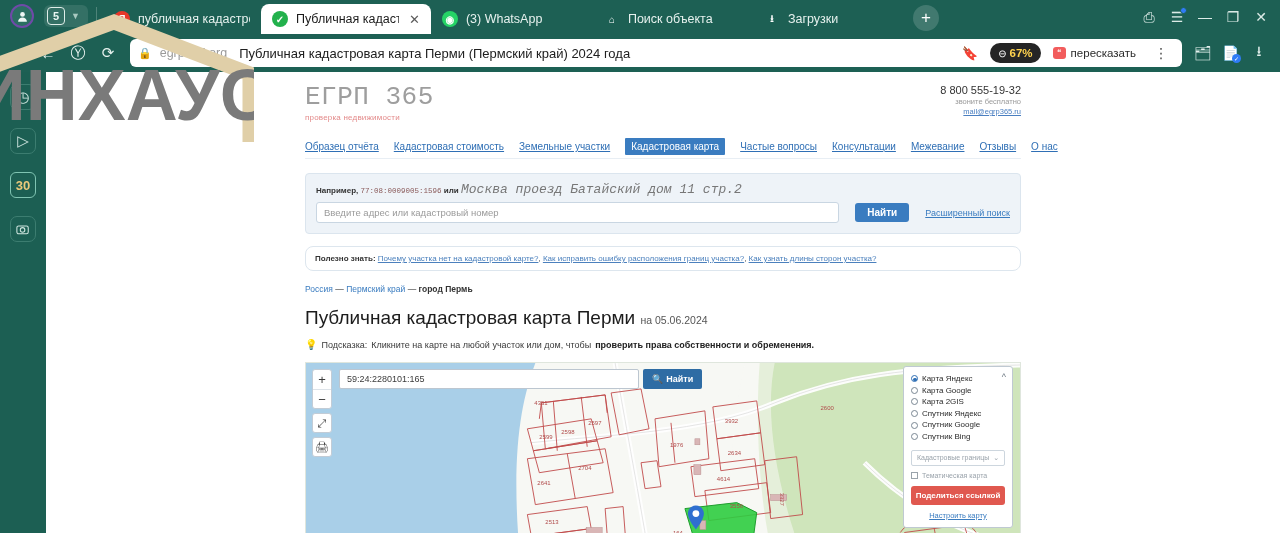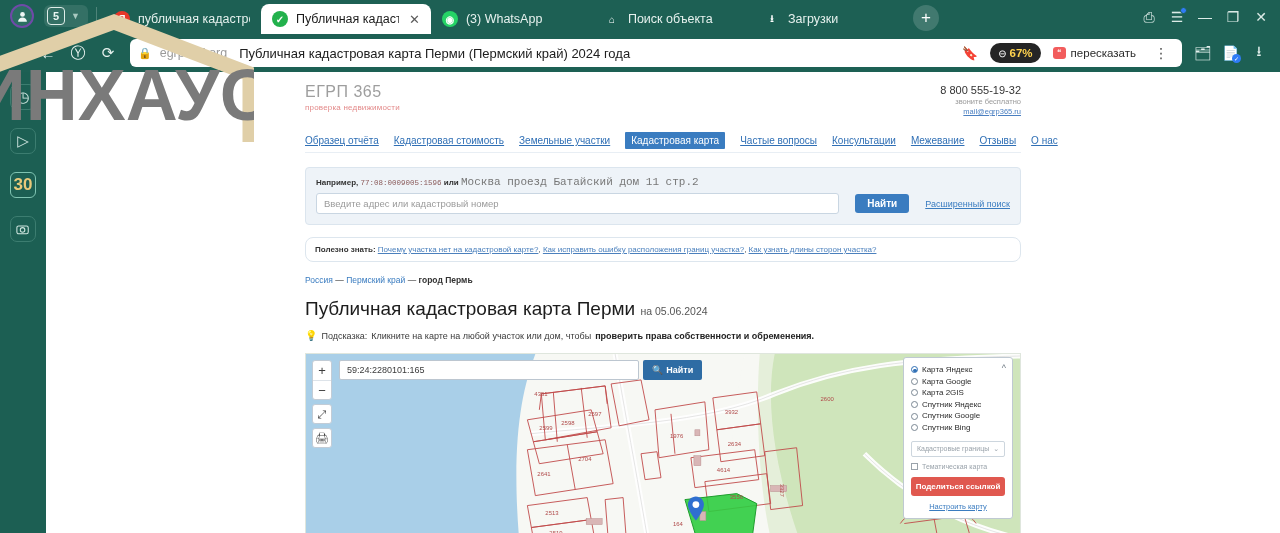--- a/index.html
+++ b/index.html
@@ -177,40 +177,40 @@
     z-index: 6;
   }
   .rico {
     width: 26px; height: 26px;
     display: flex; align-items: center; justify-content: center;
     color: #cfe6e0; font-size: 15px;
     border-radius: 6px;
   }
   .rico.badge {
     border: 1.5px solid #7fc4b2; color: #e9c97a;
-    font-size: 17px; font-weight: bold; border-radius: 6px;
+    font-size: 13px; font-weight: bold; border-radius: 6px;
   }
   .rico.boxed { border: 1.5px solid #3c7d70; border-radius: 7px; }
 
   
   .viewport {
     position: absolute; left: 46px; top: 72px;
     width: 1234px; height: 461px;
     background: #ffffff;
     overflow: hidden;
   }
   .page {
     position: relative;
     width: 1234px;
     padding-top: 6px;
   }
   .wrap { width: 716px; margin: 0 auto; }
 
   .site-head { display: flex; align-items: flex-start; justify-content: space-between; padding-top: 6px; }
-  .logo-t { color: #9e9e9e; font-family: Liberation Sans, sans-serif; font-size: 16px; letter-spacing: 0.5px; line-height: 1; }
+  .logo-t { color: #9e9e9e; font-family: Liberation Mono, monospace; font-size: 26px; letter-spacing: 0.5px; line-height: 1; }
   .logo-s { color: #e38a8a; font-size: 8px; margin-top: 3px; letter-spacing: 0.2px;}
   .contact { text-align: right; }
   .phone { color: #333; font-size: 11px; }
   .freecall { color: #9a9a9a; font-size: 7.5px; margin-top: 1px; }
   .mail { color: #4a7fc1; font-size: 7.5px; text-decoration: underline; margin-top: 1px; }
 
   .navline {
     margin-top: 16px;
     display: flex; align-items: center; gap: 15px;
     border-bottom: 1px solid #e8eef4;
@@ -225,21 +225,21 @@
   .searchbox {
     margin-top: 14px;
     background: #eef3f8;
     border: 1px solid #dbe5ee;
     border-radius: 4px;
     padding: 8px 10px 10px 10px;
   }
   .hint-line { font-size: 8px; color: #555; margin-bottom: 5px; }
   .hint-line b { color: #333; }
   .hint-line .mono { font-family: "Liberation Mono", monospace; color: #8a5a5a; font-size: 7.5px;}
-  .hint-line .mono2 { font-family: "Liberation Mono", monospace; color: #777; font-size: 11px;}
+  .hint-line .mono2 { font-family: "Liberation Mono", monospace; color: #777; font-size: 13px; font-style: italic;}
   .srow { display: flex; align-items: center; gap: 16px; }
   .sinput {
     flex: 1; height: 21px;
     background: #fff; border: 1px solid #c9d6e2; border-radius: 3px;
     font-size: 9.5px; color: #9a9a9a; padding: 0 7px;
     display: flex; align-items: center;
   }
   .sbtn {
     background: #3a7cc0; color: #fff; font-size: 10px; font-weight: bold;
     border-radius: 3px; padding: 4px 12px; white-space: nowrap;

